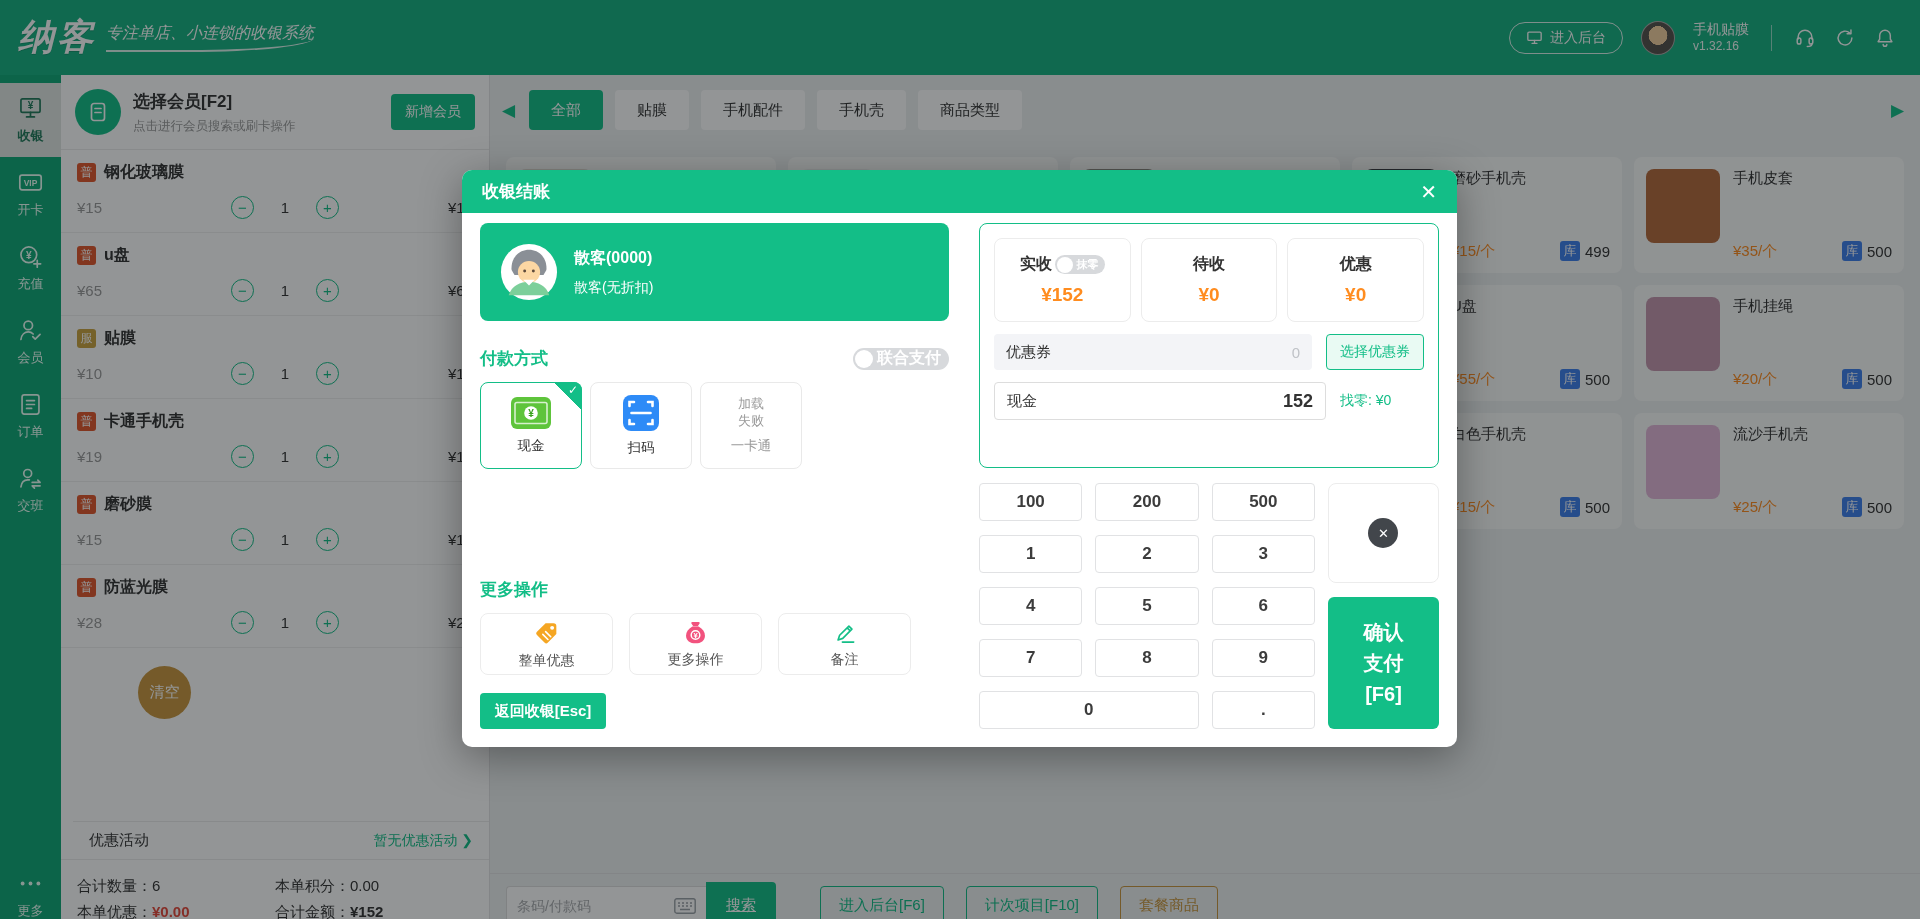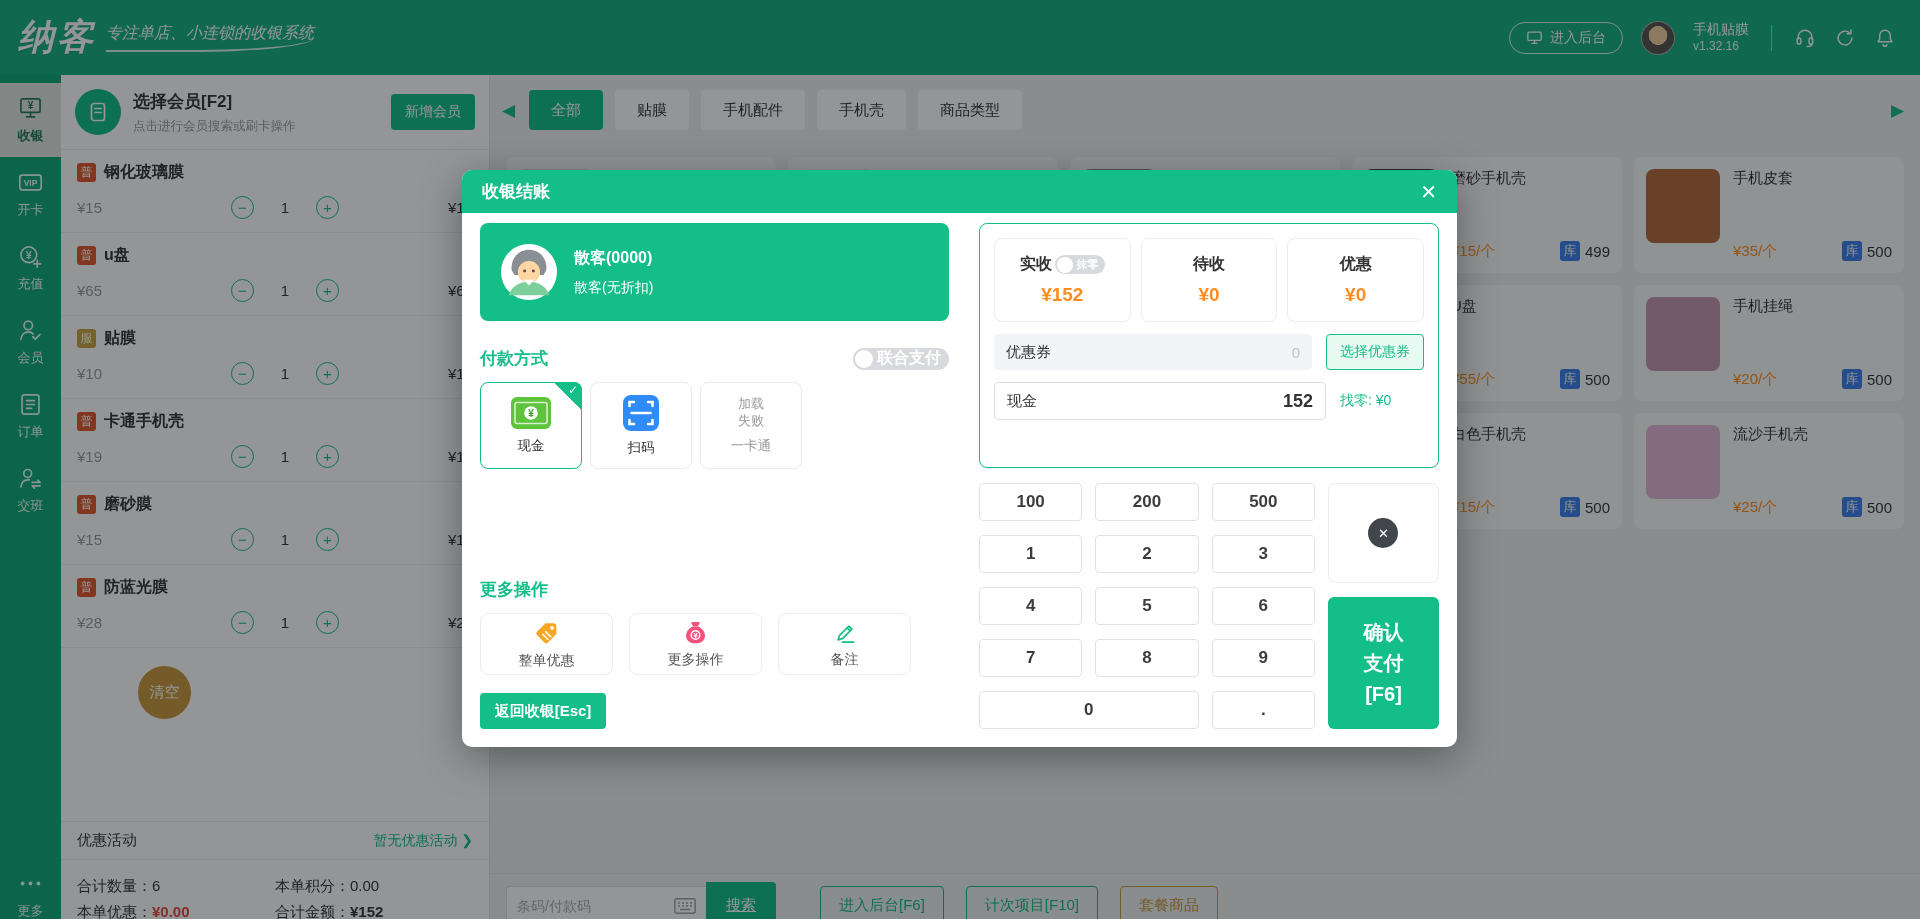--- a/index.html
+++ b/index.html
@@ -48,21 +48,21 @@
   .badge.n{background:#E0562B;} .badge.s{background:#C9A23F;}
   .item .nm{font-size:16px; font-weight:bold; color:#333;}
   .item .r2{display:flex; align-items:center;}
   .item .pr{font-size:15px; color:#9a9a9a; width:90px;}
   .stepper{display:flex; align-items:center; gap:14px; margin:0 auto;}
   .step-btn{width:23px; height:23px; border-radius:50%; border:1.6px solid var(--green); color:var(--green); background:#fff; font-size:15px; line-height:1; display:flex; align-items:center; justify-content:center; cursor:pointer;}
   .qty{width:34px; text-align:center; font-size:15px; color:#333;}
   .item .tot{width:70px; text-align:right; font-size:15px; color:#333;}
   .clear-zone{flex:1; position:relative;}
   .clear-btn{position:absolute; left:77px; top:18px; width:53px; height:53px; border-radius:50%; background:#C9973F; color:#fff; border:none; font-size:15px; cursor:pointer;}
-  .promo-row{display:flex; align-items:center; padding:9px 16px; border-top:1px solid #ececec; font-size:15px;}
+  .promo-row{display:flex; align-items:center; padding:9px 16px; border-top:1px solid #ececec; font-size:15px;margin-left:12px;}
   .promo-link{margin-left:auto; color:var(--green); font-size:14px; cursor:pointer;}
   .totals{border-top:1px solid #ececec; padding:10px 16px 8px; font-size:15px;}
   .totals .row{display:flex; margin:7px 0;}
   .totals .cell{width:50%; display:flex;}
   .totals b{font-weight:bold;}
   .red{color:var(--red); font-weight:bold;}
   .cart-foot{border-top:1px solid #ececec; height:64px; display:flex; align-items:center; gap:14px; padding:0 18px; background:#fff;}
   .hold-btn{height:46px; padding:0 16px; border:1px solid var(--green); color:var(--green); background:#fff; border-radius:4px; font-size:15px; cursor:pointer;}
   .pay-btn{height:46px; flex:1; max-width:205px; background:var(--green); color:#fff; border:none; border-radius:4px; font-size:16px; font-weight:bold; cursor:pointer;}
   

